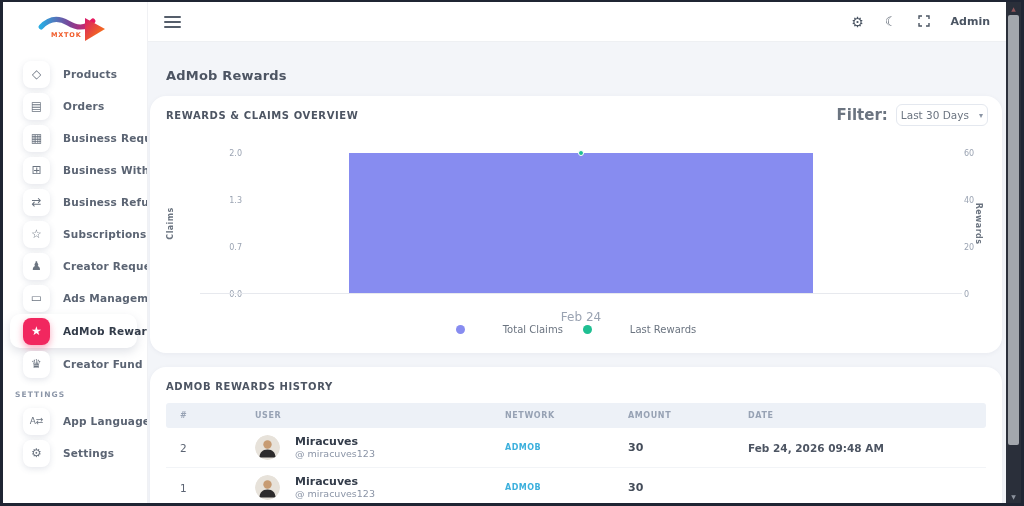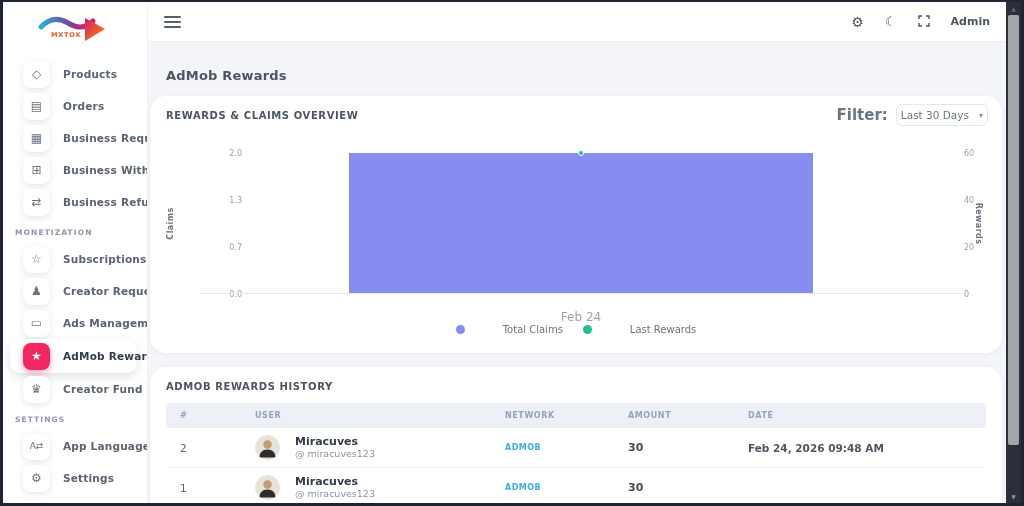--- a/index.html
+++ b/index.html
@@ -123,21 +123,20 @@
       </div>
       <div class="nav-item">
         <span class="nav-icon">⊞</span>
         <span class="nav-label">Business Withdrawals</span>
       </div>
       <div class="nav-item">
         <span class="nav-icon">⇄</span>
         <span class="nav-label">Business Refunds</span>
       </div>
 
-      <div class="nav-section">MONETIZATION</div>
 
       <div class="nav-item">
         <span class="nav-icon">☆</span>
         <span class="nav-label">Subscriptions</span>
       </div>
       <div class="nav-item">
         <span class="nav-icon">♟</span>
         <span class="nav-label">Creator Requests</span>
       </div>
       <div class="nav-item">

